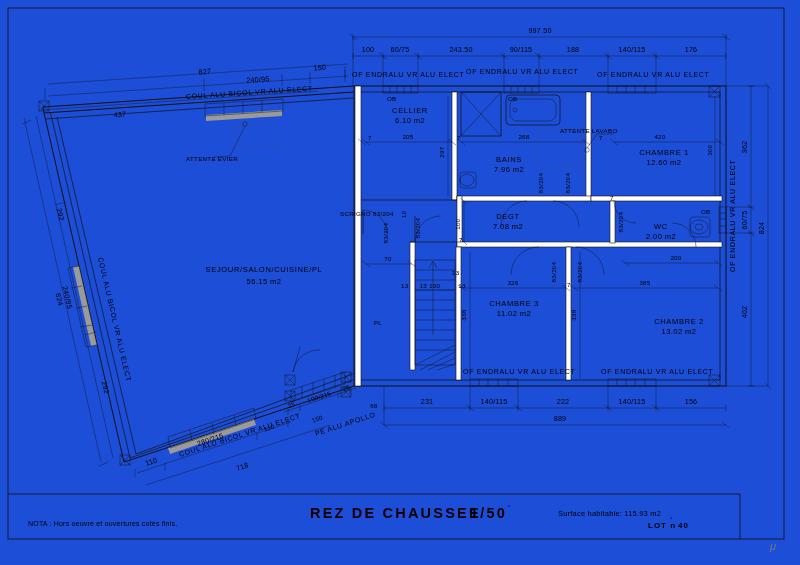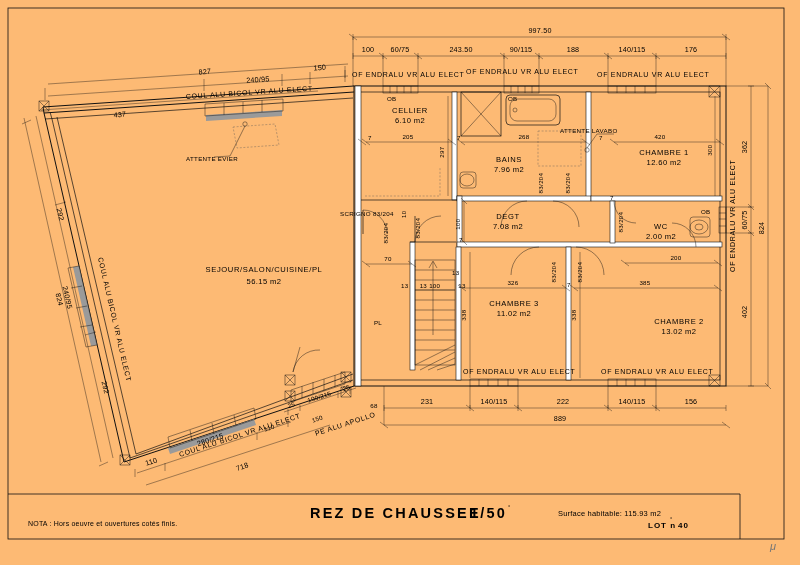--- a/index.html
+++ b/index.html
@@ -2,21 +2,21 @@
 <html><head>
 <meta charset="utf-8">
 <title>REZ DE CHAUSSEE 1/50</title>
 <style>
   html,body{margin:0;padding:0;background:#ffffff;}
   body{
     font-family:"Liberation Sans", sans-serif;
     width:800px;height:565px;overflow:hidden;position:relative;
     color:#000;
   }
-  #sheet{position:absolute;left:0;top:0;width:800px;height:565px;background:#fdba74;}
+  #sheet{position:absolute;left:0;top:0;width:800px;height:565px;background:#1d4ed8;}
   svg{display:block;}
   .txt{font-family:"Liberation Sans", sans-serif;fill:#000;}
   .dimtxt{font-size:7.2px;letter-spacing:.2px;}
   .roomname{font-size:7.6px;letter-spacing:.6px;}
   .roomarea{font-size:7.6px;letter-spacing:.4px;}
   .opentxt{font-size:7px;letter-spacing:.7px;}
   .smalltxt{font-size:6.2px;letter-spacing:.3px;}
   .title{font-size:14.5px;font-weight:bold;letter-spacing:2.2px;}
   .subt{font-size:7.5px;letter-spacing:.2px;}
   .lot{font-size:8px;font-weight:bold;letter-spacing:1px;}

